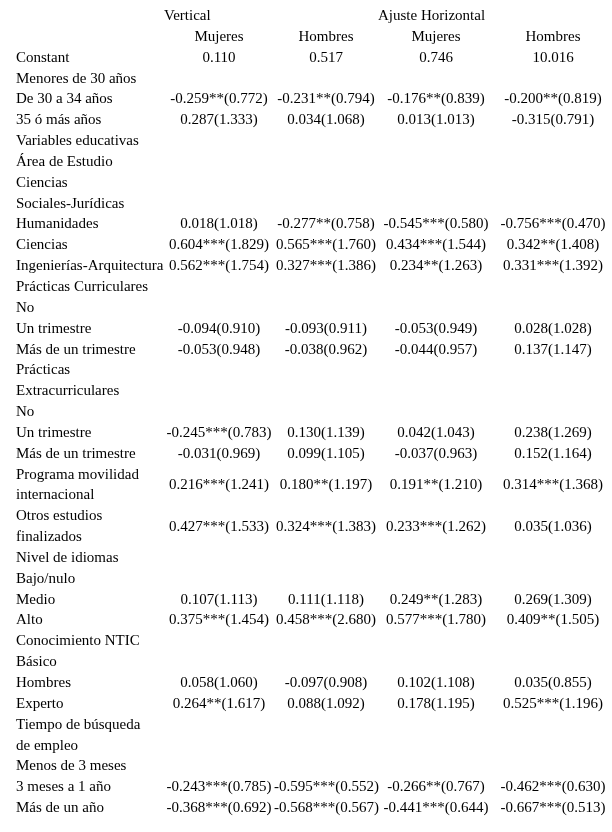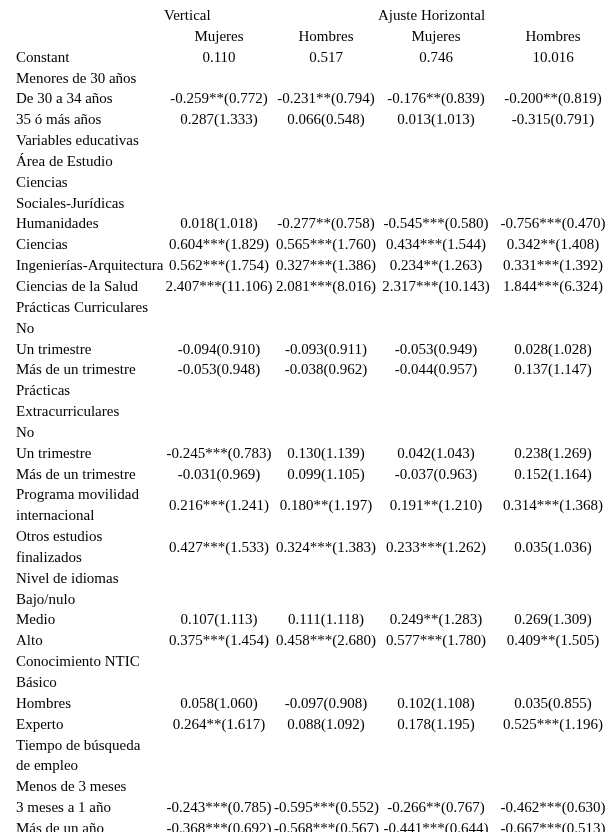--- a/index.html
+++ b/index.html
@@ -92,21 +92,21 @@
           <td class="value-cell">-0.259**(0.772)</td>
           <td class="value-cell">-0.231**(0.794)</td>
           <td class="value-cell">-0.176**(0.839)</td>
           <td class="value-cell">-0.200**(0.819)</td>
         </tr>
         <tr>
           <td class="label-cell">
             <div>35 ó más años</div>
           </td>
           <td class="value-cell">0.287(1.333)</td>
-          <td class="value-cell">0.066(0.548)</td>
+          <td class="value-cell">0.034(1.068)</td>
           <td class="value-cell">0.013(1.013)</td>
           <td class="value-cell">-0.315(0.791)</td>
         </tr>
         <tr>
           <td class="label-cell">
             <div>Variables educativas</div>
           </td>
           <td class="value-cell"></td>
           <td class="value-cell"></td>
           <td class="value-cell"></td>
@@ -150,29 +150,20 @@
           <td class="value-cell">0.342**(1.408)</td>
         </tr>
         <tr>
           <td class="label-cell">
             <div>Ingenierías-Arquitectura</div>
           </td>
           <td class="value-cell">0.562***(1.754)</td>
           <td class="value-cell">0.327***(1.386)</td>
           <td class="value-cell">0.234**(1.263)</td>
           <td class="value-cell">0.331***(1.392)</td>
-        </tr>
-        <tr>
-          <td class="label-cell">
-            <div>Ciencias de la Salud</div>
-          </td>
-          <td class="value-cell">2.407***(11.106)</td>
-          <td class="value-cell">2.081***(8.016)</td>
-          <td class="value-cell">2.317***(10.143)</td>
-          <td class="value-cell">1.844***(6.324)</td>
         </tr>
         <tr>
           <td class="label-cell">
             <div>Prácticas Curriculares</div>
           </td>
           <td class="value-cell"></td>
           <td class="value-cell"></td>
           <td class="value-cell"></td>
           <td class="value-cell"></td>
         </tr>

